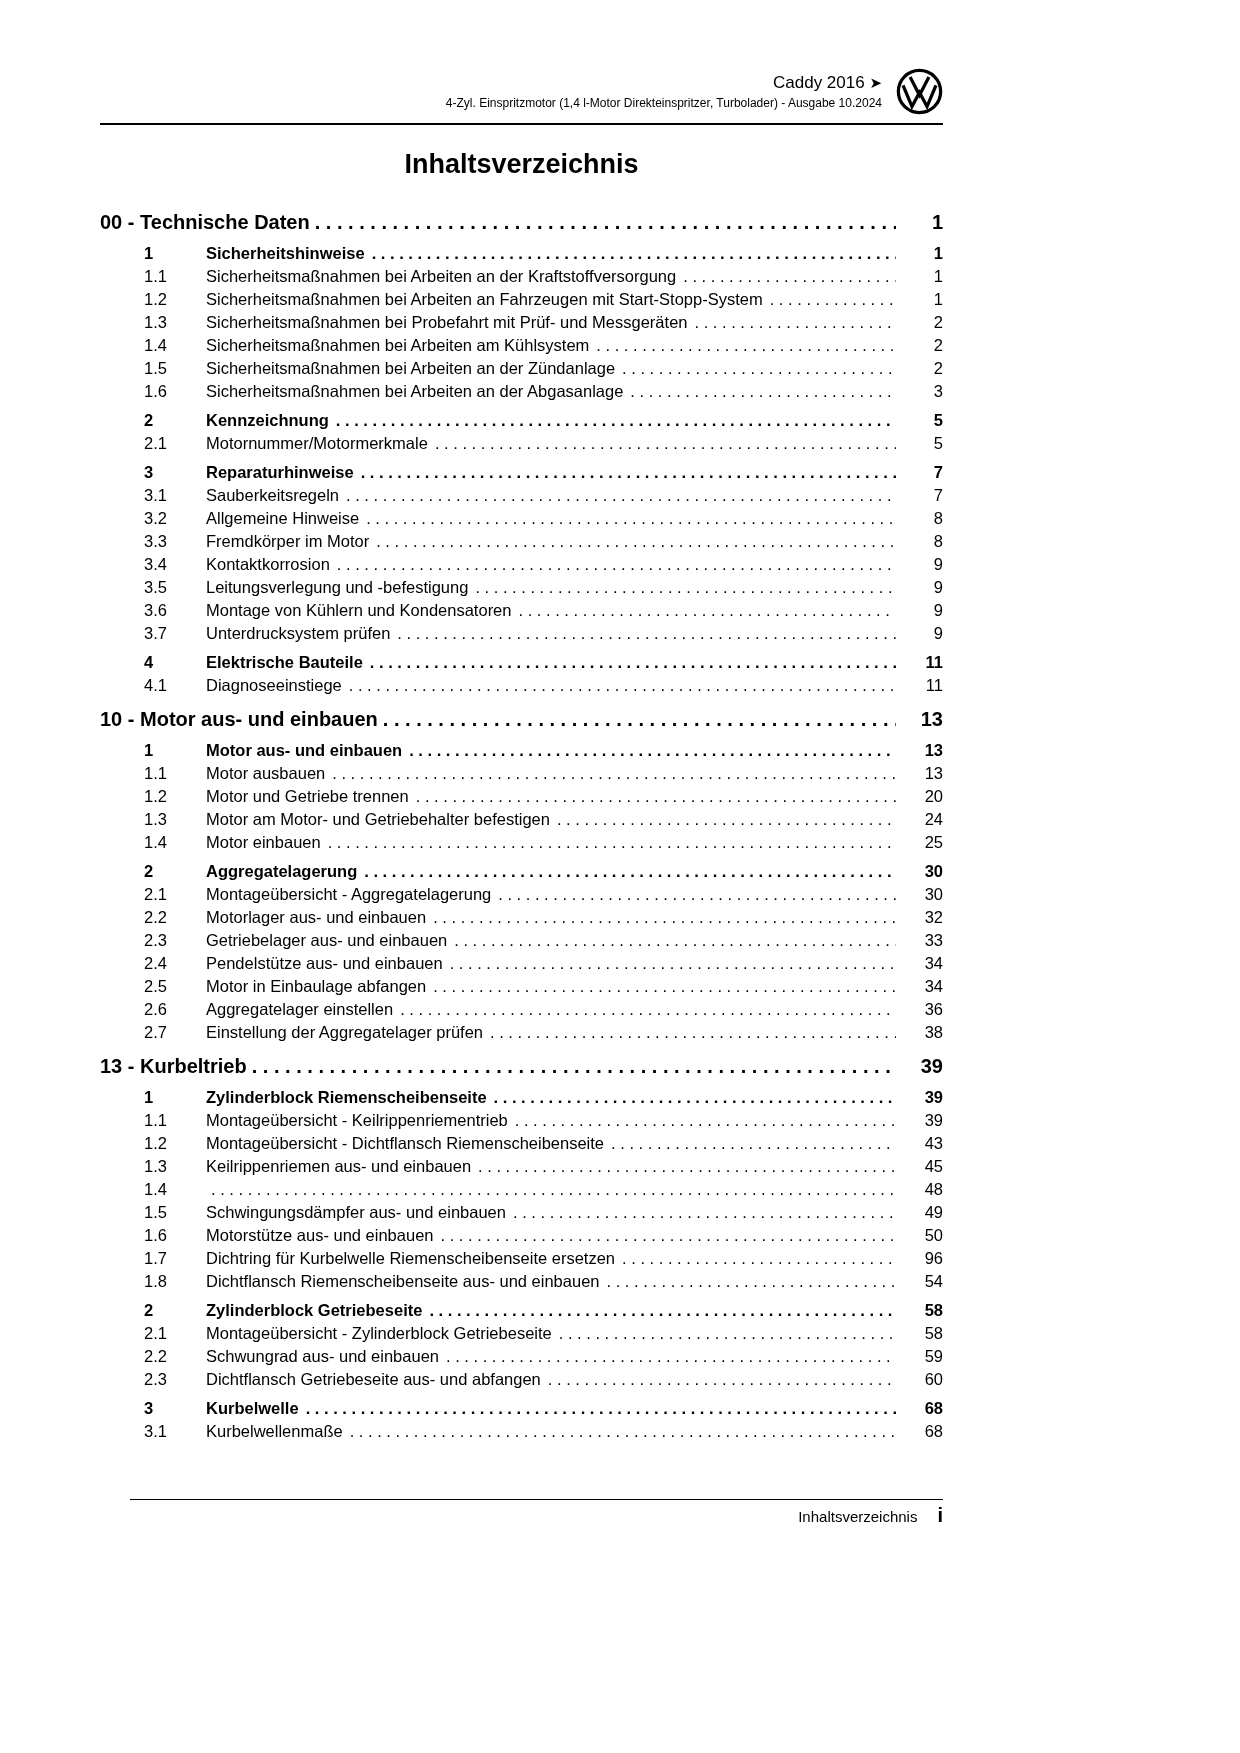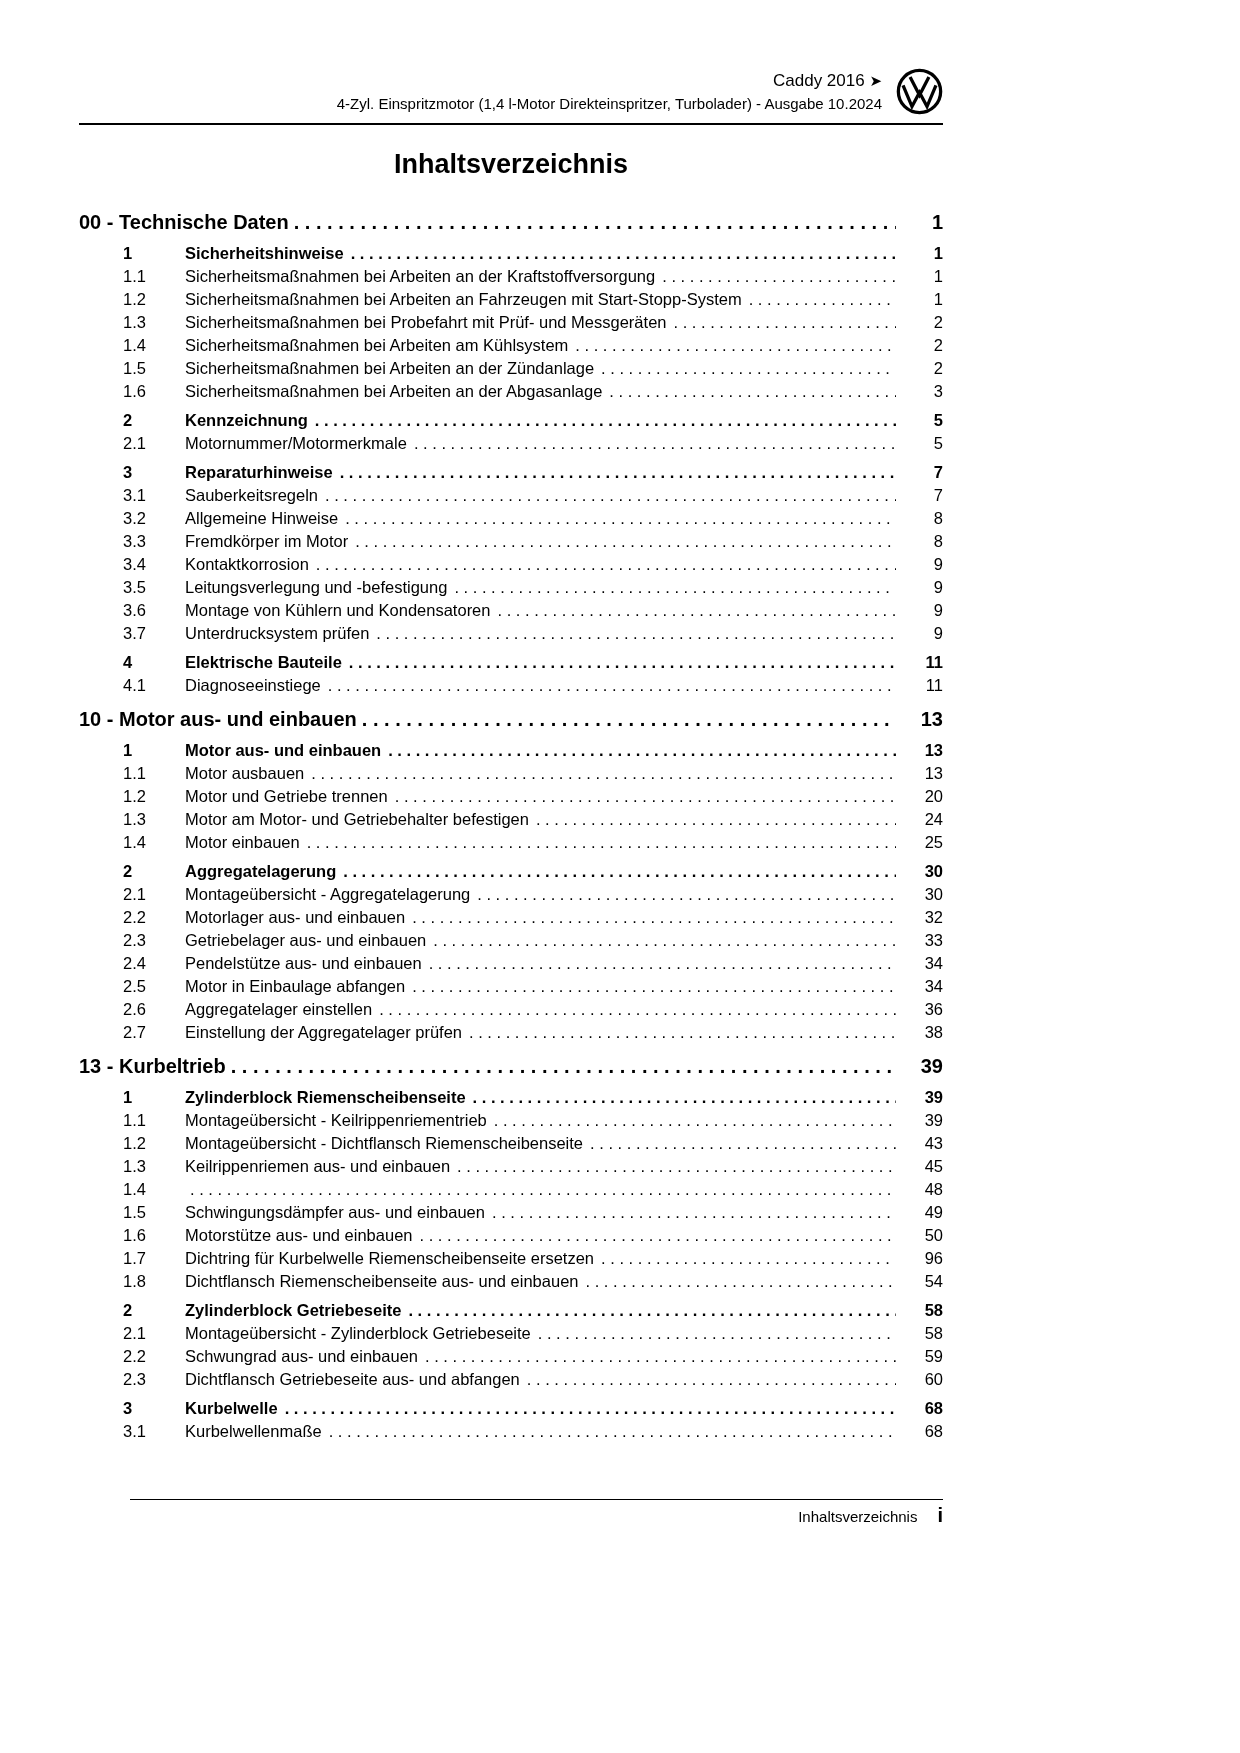--- a/index.html
+++ b/index.html
@@ -4,29 +4,29 @@
 <style>
   * { box-sizing: border-box; }
   html, body { margin: 0; padding: 0; background: #ffffff; }
   .page {
     position: relative;
     width: 1148px;
     height: 1753px;
     background: #ffffff;
     color: #000;
     font-family: "Liberation Sans", sans-serif;
-    padding: 68px 205px 0 79px;
+    padding: 68px 205px 0 100px;
     overflow: hidden;
   }
   
   .header { display: flex; justify-content: flex-end; align-items: center; gap: 14px; }
   .header-text { text-align: right; line-height: 1.4; }
   .h-line1 { font-size: 17px; }
   .h-line1 .arrow { font-size: 15px; }
-  .h-line2 { font-size: 15px; }
+  .h-line2 { font-size: 12px; }
   .vw-logo { flex: none; }
   .vw-logo svg { display: block; }
   .header-rule { border: none; border-top: 2px solid #000; margin: 8px 0 0 0; height: 0; }
 
   
   .page-title { text-align: center; font-size: 27px; font-weight: bold; margin: 24px 0 28px 0; }
 
   
   .row { display: flex; align-items: baseline; line-height: 23px; }
   .chapter-group { margin-top: 8px; }

